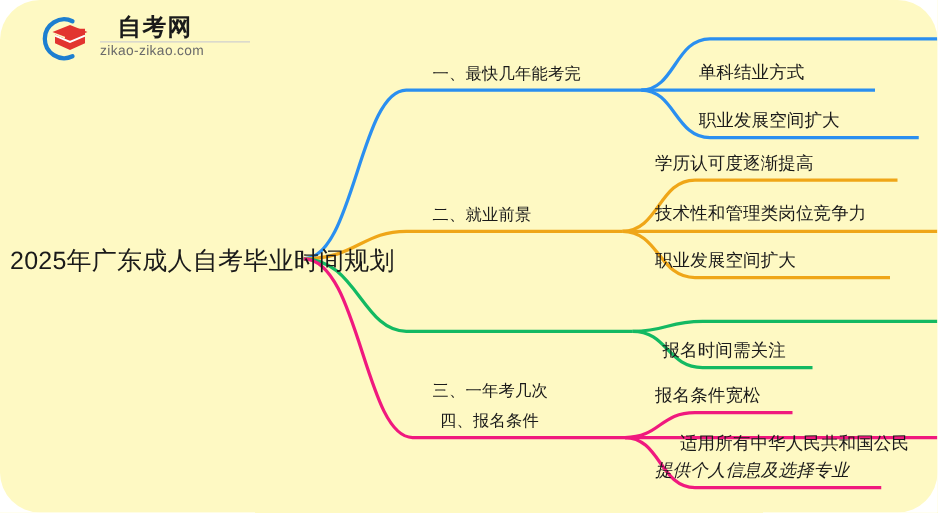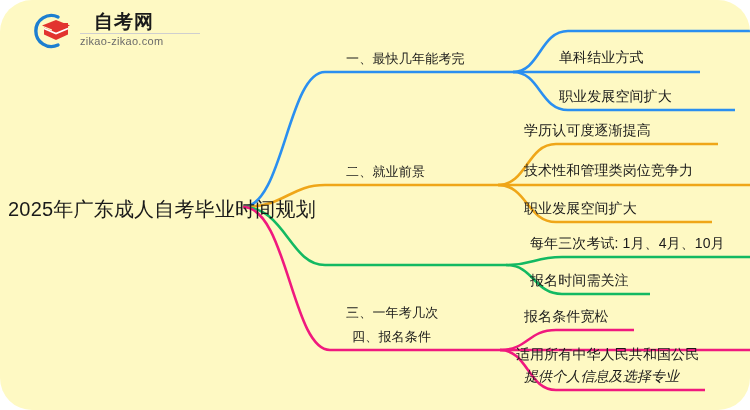--- a/index.html
+++ b/index.html
@@ -146,21 +146,20 @@
   <div class="node b1-node" style="left:346px; top:52px;">一、最快几年能考完</div>
   <div class="node leaf-node" style="left:559px; top:50px;">单科结业方式</div>
   <div class="node leaf-node" style="left:559px; top:89px;">职业发展空间扩大</div>
 
   <div class="node b1-node" style="left:346px; top:165px;">二、就业前景</div>
   <div class="node leaf-node" style="left:524px; top:123px;">学历认可度逐渐提高</div>
   <div class="node leaf-node" style="left:524px; top:163px;">技术性和管理类岗位竞争力</div>
   <div class="node leaf-node" style="left:524px; top:201px;">职业发展空间扩大</div>
 
   <div class="node b1-node" style="left:346px; top:261px;margin-top:45px;">三、一年考几次</div>
-  <div class="node leaf-node" style="left:530px; top:236px;">每年三次考试: 1月、4月、10月</div>
   <div class="node leaf-node" style="left:530px; top:273px;">报名时间需关注</div>
 
   <div class="node b1-node" style="left:352px; top:330px;">四、报名条件</div>
   <div class="node leaf-node" style="left:524px; top:309px;">报名条件宽松</div>
-  <div class="node leaf-node" style="left:516px; top:347px;">适用所有中华人民共和国公民</div>
+  <div class="node leaf-node" style="left:544px; top:347px;">适用所有中华人民共和国公民</div>
   <div class="node leaf-node" style="left:524px; top:369px;font-style:italic;">提供个人信息及选择专业</div>
 
 </div>
 
 </body></html>

